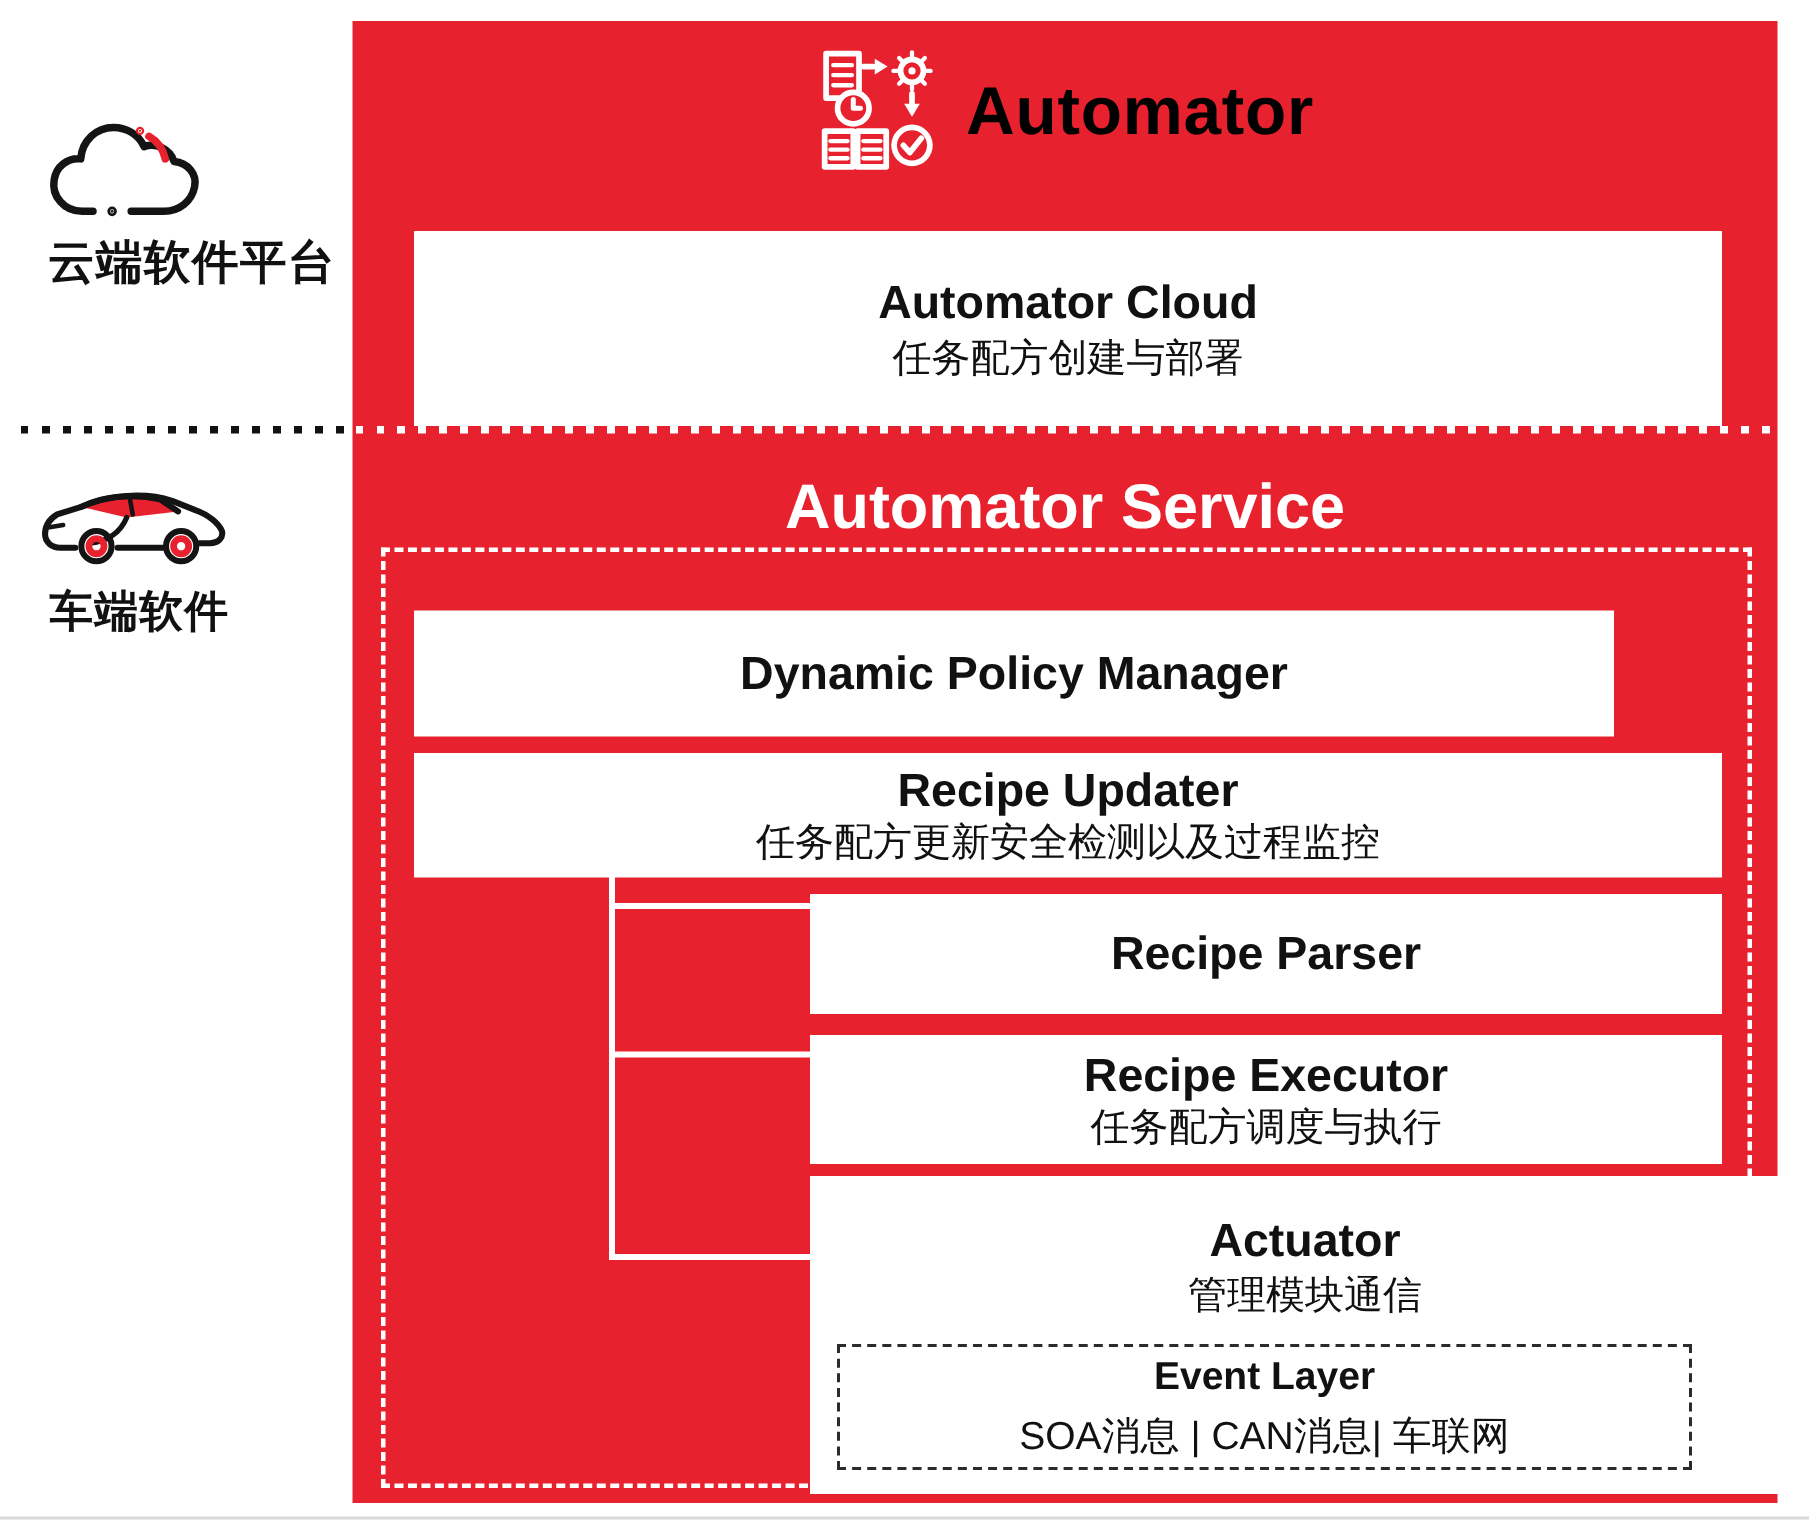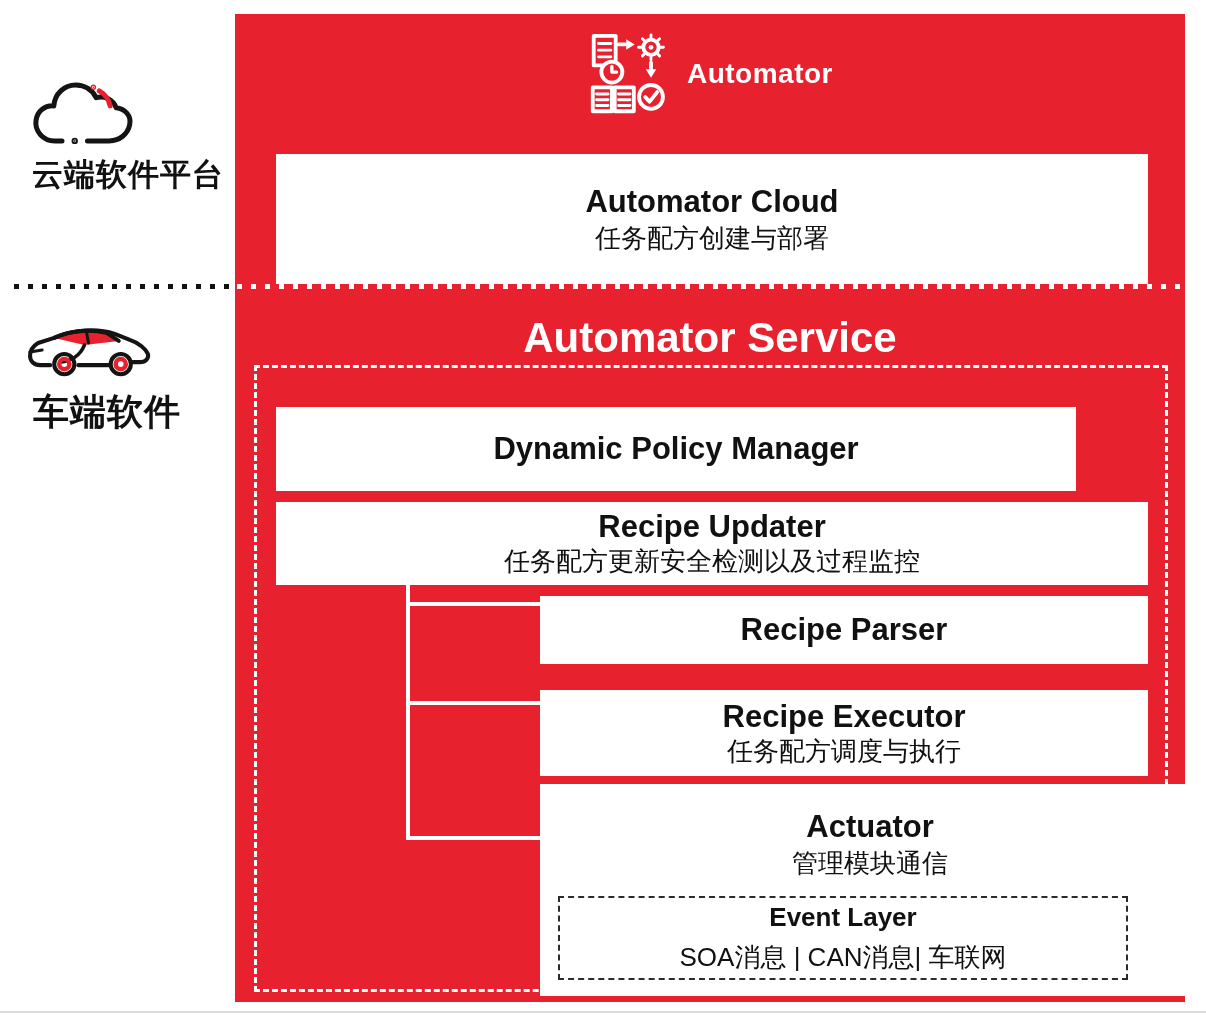--- a/index.html
+++ b/index.html
@@ -4,45 +4,45 @@
 <style>
   * { margin:0; padding:0; box-sizing:border-box; }
   html,body { background:#fff; }
   body { font-family:"Liberation Sans","DejaVu Sans",sans-serif; color:var(--ink,#111); }
   .canvas { position:relative; width:1206px; height:1024px; background:#fff; overflow:hidden; }
 
   
   .cloud-icon { position:absolute; left:26px; top:70px; width:112px; height:80px; }
   .cloud-label { position:absolute; left:32px; top:154px; font-size:31px; font-weight:700; letter-spacing:1px; white-space:nowrap; }
   .car-icon { position:absolute; left:26px; top:318px; width:126px; height:60px; }
-  .car-label { position:absolute; left:33px; top:388px; font-size:36px; font-weight:700; letter-spacing:1px; white-space:nowrap; }
+  .car-label { position:absolute; left:33px; top:388px; font-size:29px; font-weight:700; letter-spacing:1px; white-space:nowrap; }
 
   
   .dots { position:absolute; top:284px; height:5px; z-index:5; }
   .dots-black { left:14px; width:221px; background:repeating-linear-gradient(90deg, var(--ink,#111) 0 5px, transparent 5px 14px); }
   .dots-white { left:237px; width:944px; background:repeating-linear-gradient(90deg, #fff 0 5px, transparent 5px 14px); }
 
   
   .red-panel { position:absolute; left:235px; top:14px; width:950px; height:988px; background:var(--red,#E8212E); }
 
   .panel-header { position:absolute; left:0; top:18px; width:100%; display:flex; align-items:center; justify-content:center; gap:14px; }
   .automator-icon { width:86px; height:84px; flex:0 0 auto; }
-  .panel-title { font-size:28px; font-weight:700; color:#ffffff; letter-spacing:0.5px; }
+  .panel-title { font-size:45px; font-weight:700; color:#000000; letter-spacing:0.5px; }
 
   .wbox { position:absolute; background:#fff; display:flex; flex-direction:column; align-items:center; justify-content:center; text-align:center; gap:5px;margin-top:24px; }
   .wbox .t { font-size:31px; font-weight:700; line-height:1.1; color:var(--ink,#111); }
   .wbox .s { font-size:26px; font-weight:400; line-height:1.15; color:var(--ink,#111); }
 
   .cloud-box    { left:41px;  top:116px; width:872px; height:130px; }
   .service-title{ position:absolute; left:0; top:300px; width:100%; text-align:center; font-size:42px; font-weight:700; color:#fff; }
   .dashed-frame { position:absolute; left:19px; top:351px; width:914px; height:627px; border:3px dashed #fff; }
 
   .dpm-box      { left:41px;  top:369px; width:800px; height:84px;justify-content:center; }
   .updater-box  { left:41px;  top:464px; width:872px; height:83px; gap:3px; }
-  .parser-box   { left:305px; top:558px; width:608px; height:68px; }
+  .parser-box   { left:305px; top:558px; width:608px; height:80px; }
   .executor-box { left:305px; top:652px; width:608px; height:86px; gap:3px; }
   .actuator-box { left:305px; top:746px; width:660px; height:212px; justify-content:flex-start; padding-top:26px; }
 
   .event-box { position:absolute; left:18px; top:112px; width:570px; height:84px; border:2px dashed #2b2b2b;
                display:flex; flex-direction:column; align-items:center; justify-content:center; gap:12px; text-align:center; }
   .event-box .t { font-size:26px; font-weight:700; color:var(--ink,#111); }
   .event-box .s { font-size:26px; font-weight:400; color:var(--ink,#111); }
 
   .conn { position:absolute; background:#fff; }
   .conn-v  { left:171px; top:547px; width:4px;   height:279px; }

